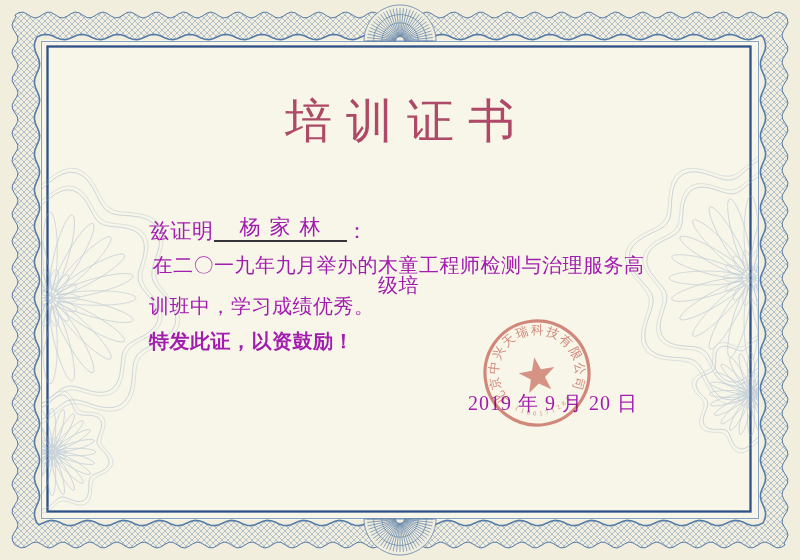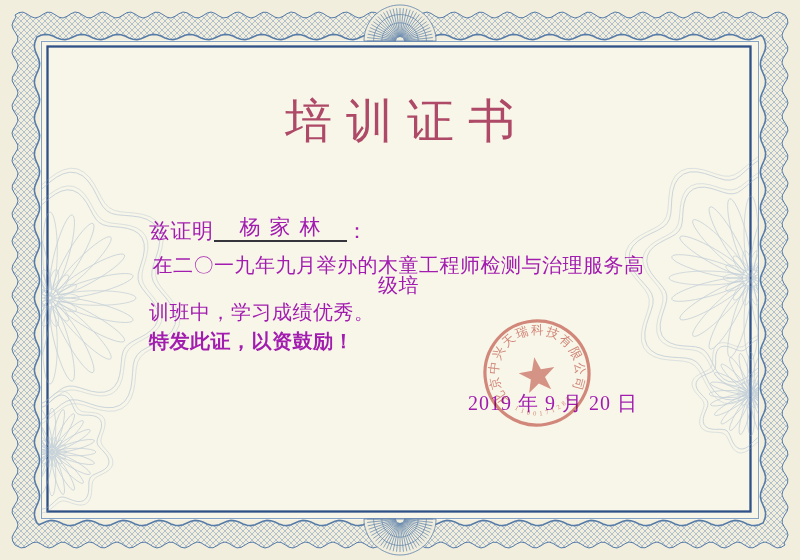--- a/index.html
+++ b/index.html
@@ -16,21 +16,21 @@
     font-weight:normal;margin:0;
   }
   .bodytext{position:absolute;margin:4px;font-size:20px;color:#a21caf;letter-spacing:0.5px;line-height:1;}
   .salutation{left:145px;top:213px;font-size:21px;}
   .name-underline{
     display:inline-block;width:124px;text-align:center;
     border-bottom:2px solid #35353b;letter-spacing:9px;padding:0 0 2px 9px;
     vertical-align:bottom;
   }
   .l1{left:145px;top:251px;text-align:center;}
-  .l2{left:145px;top:298px;}
+  .l2{left:145px;top:292px;}
   .l3{left:145px;top:327px;font-weight:bold;}
   .issuer{left:408px;top:352px;}
   .date{left:464px;top:389px;letter-spacing:1px;}
   .seal{
     position:absolute;left:467px;top:303px;width:140px;height:140px;z-index:3;
     mix-blend-mode:multiply;opacity:.85;
   }
 </style>
 </head>
 <body>

